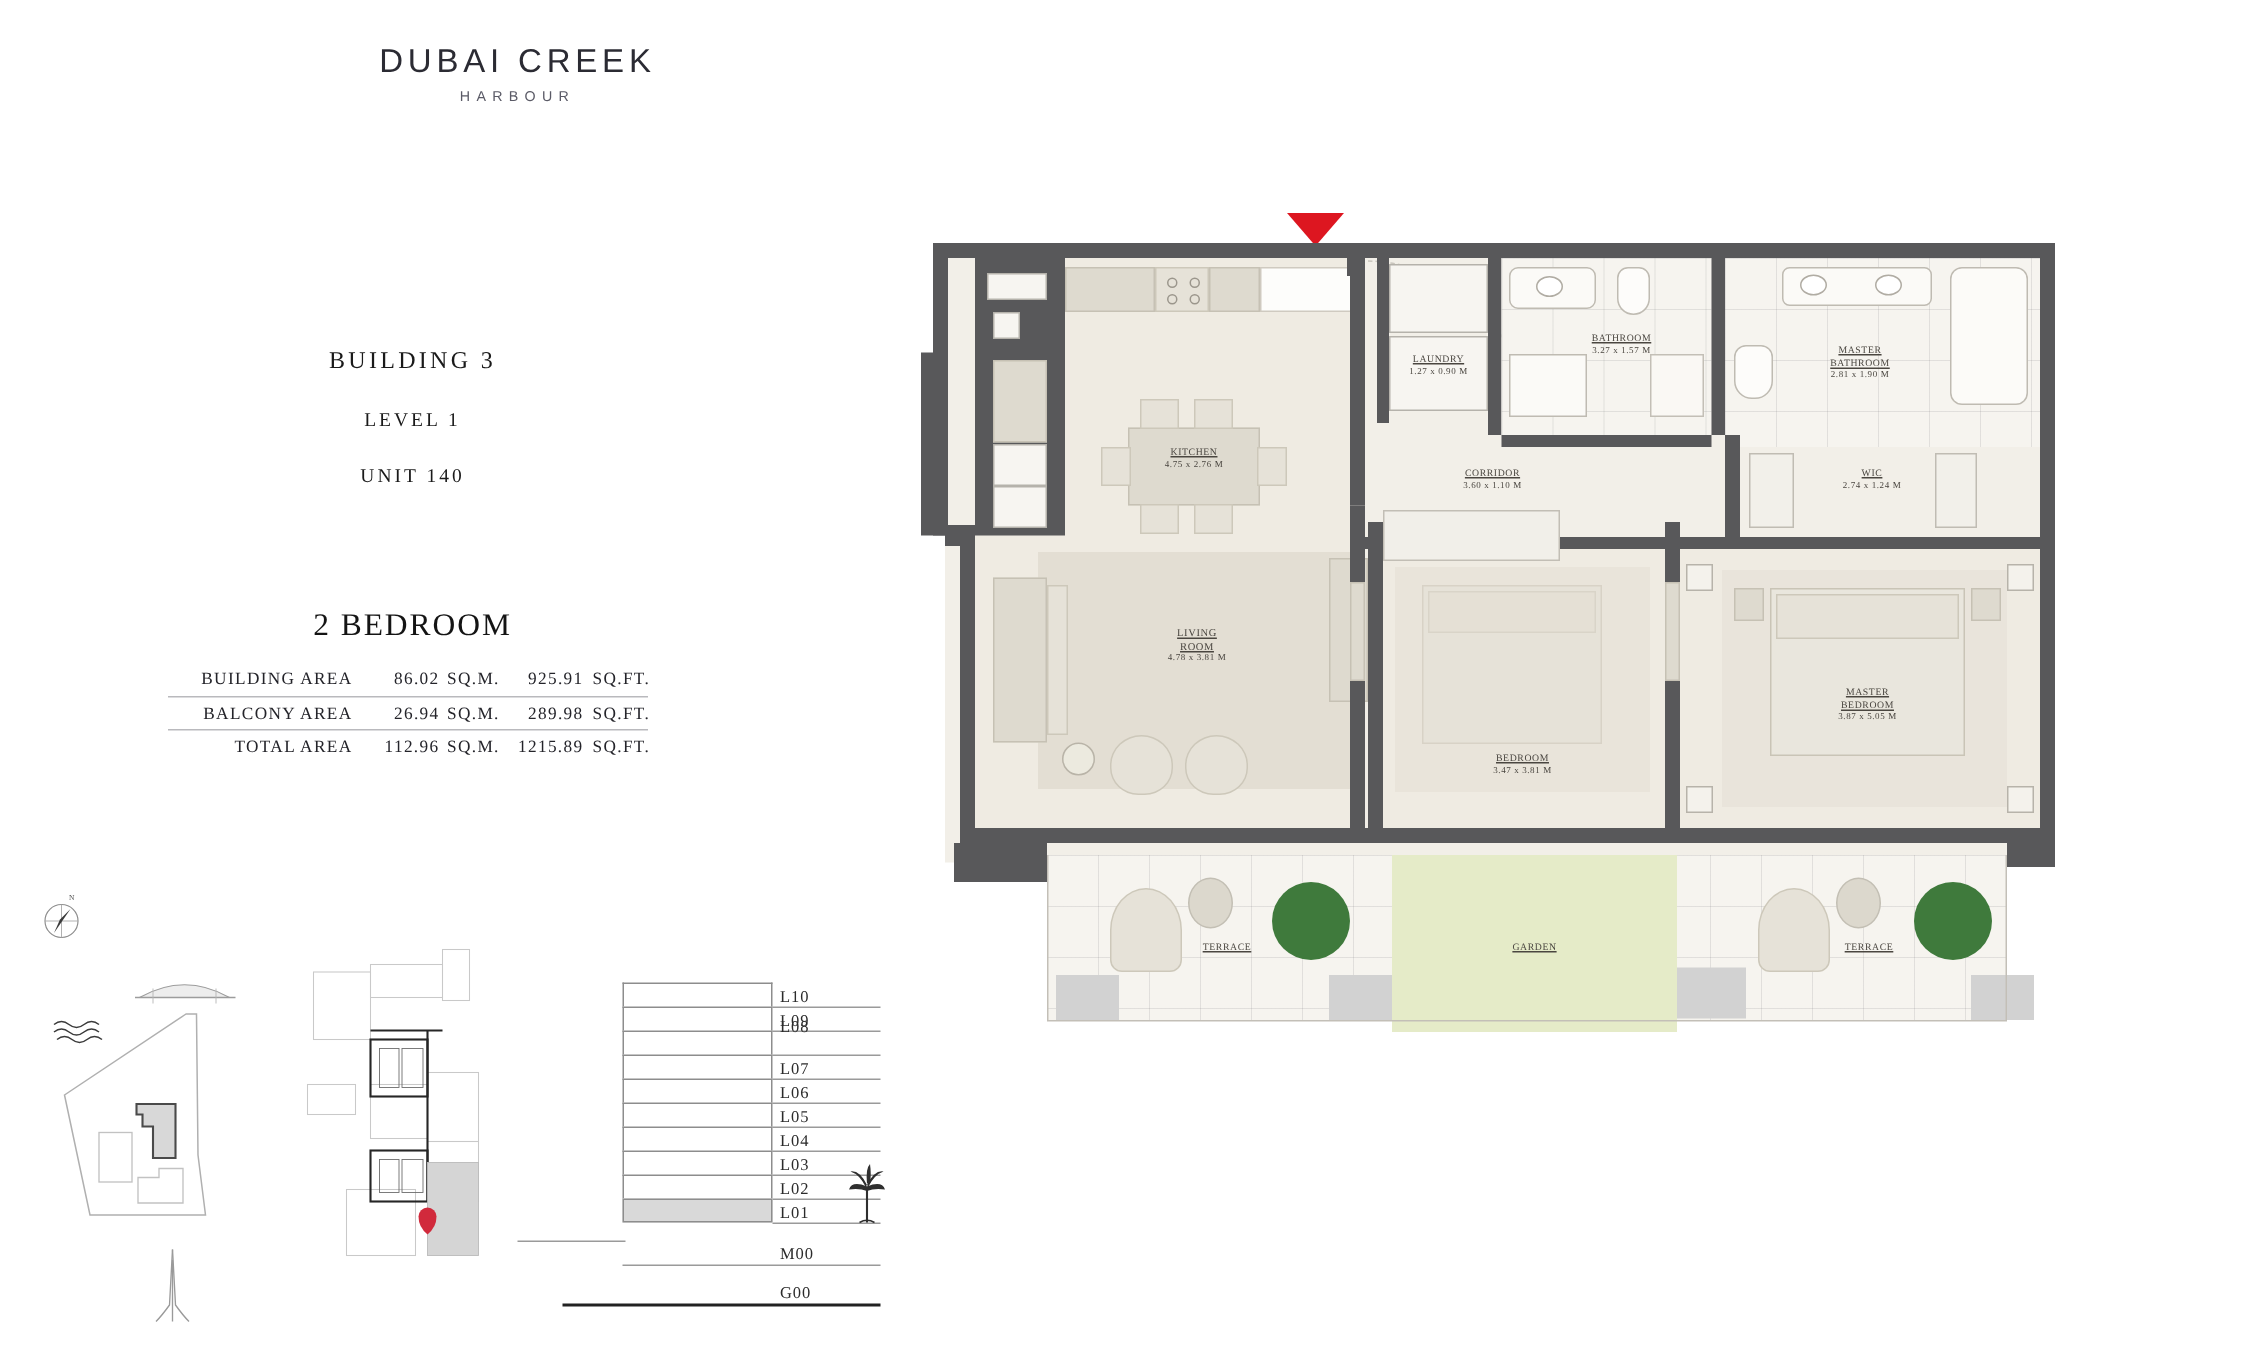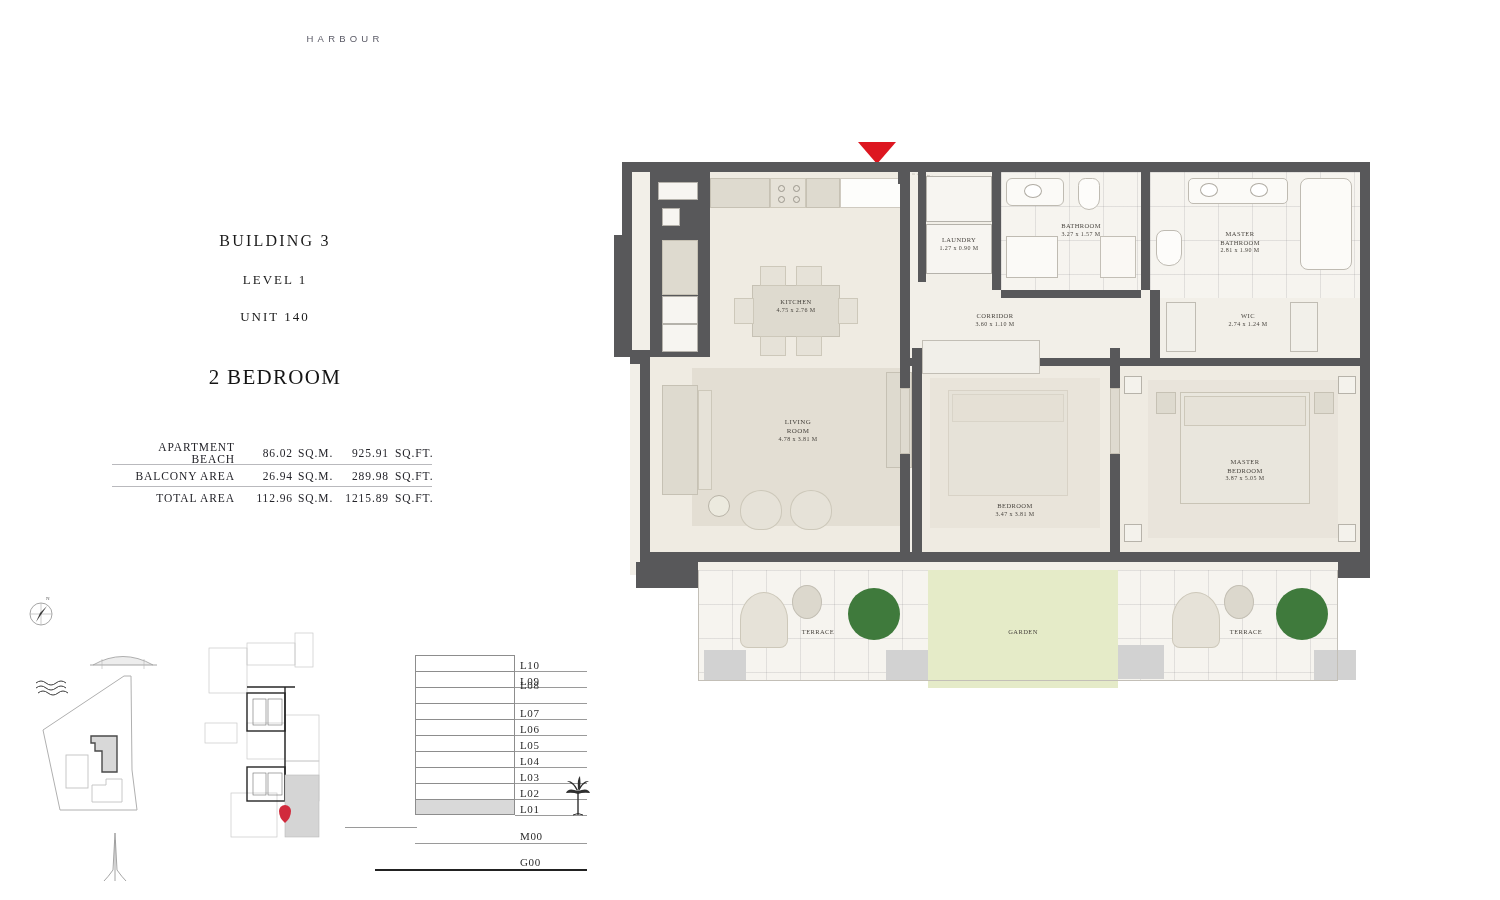--- a/index.html
+++ b/index.html
@@ -31,21 +31,21 @@
     font-family:"Liberation Sans", sans-serif;
     font-size:24px; letter-spacing:0.4px; color:#141414; line-height:31px;
   }
 
   .meta-block { position:absolute; left:115px; top:232px; width:320px; text-align:center; }
   .meta-building { font-size:16px; letter-spacing:2.2px; color:#1a1a1a; }
   .meta-level { font-size:13px; letter-spacing:2.0px; color:#1a1a1a; margin-top:22px; }
   .meta-unit  { font-size:13px; letter-spacing:2.0px; color:#1a1a1a; margin-top:21px; }
 
   .type-block { position:absolute; left:115px; top:365px; width:320px; text-align:center; }
-  .type-text { font-size:21px; letter-spacing:1.3px; color:#141414; }
+  .type-text { font-size:21px; letter-spacing:1.3px; color:#141414;margin-top:39px; }
 
   
   #area-table { position:absolute; left:112px; top:442px; width:320px; }
   .area-row { display:flex; align-items:center; height:22px; font-size:11.5px; letter-spacing:0.9px; color:#24242a; }
   .area-row + .area-row { border-top:1px solid #b9b9bd; }
   .ar-label { width:133px; text-align:right; padding-right:10px; }
   .ar-v1 { width:48px; text-align:right; }
   .ar-u1 { width:42px; text-align:left; padding-left:5px; }
   .ar-v2 { width:54px; text-align:right; }
   .ar-u2 { width:40px; text-align:left; padding-left:6px; }
@@ -73,21 +73,21 @@
   .slab      { background:#f2efe8; }
   .slab-warm { background:#efebe2; }
   .floor-tile{ background:#f6f4ef; }
   .room-tag {
     position:absolute; text-align:center;
     font-family:"Liberation Serif", serif;
     color:#4a4640; line-height:1.32;
     letter-spacing:0.4px;
     white-space:nowrap;
   }
-  .room-tag .rt-name { font-size:6.5px; }
+  .room-tag .rt-name { font-size:6.5px;text-decoration:underline; }
   .room-tag .rt-dim  { font-size:6px; }
   .room-tag.lg .rt-name { font-size:7px; }
 
   .rug { background:#e3ded3; }
   .furn { background:#dedacf; border:1px solid #c6c1b4; }
   .furn-soft { background:#e6e2d8; border:1px solid #cdc8ba; }
   .bed { background:#e9e6dd; border:1px solid #c9c4b6; }
   .tilegrid {
     background-image:
       linear-gradient(to right, rgba(150,150,150,.22) 1px, transparent 1px),
@@ -102,37 +102,38 @@
   }
   .hatch-x { border:1px solid #b5b2ab; background:#f7f5f1; }
   .thinline { background:#c3bfb7; }
 </style>
 </head>
 <body>
 
 <div id="left-panel">
 
   <div class="brand">
+    <div class="brand-main">DUBAI CREEK</div>
     <div class="brand-sub">HARBOUR</div>
   </div>
 
 
   <div class="meta-block">
     <div class="meta-building">BUILDING 3</div>
     <div class="meta-level">LEVEL 1</div>
     <div class="meta-unit">UNIT 140</div>
   </div>
 
   <div class="type-block">
     <div class="type-text">2 BEDROOM</div>
   </div>
 
   <div id="area-table">
       <div class="area-row">
-        <div class="ar-label">APARTMENT BEACH</div>
+        <div class="ar-label">BUILDING AREA</div>
         <div class="ar-v1">86.02</div>
         <div class="ar-u1">SQ.M.</div>
         <div class="ar-v2">925.91</div>
         <div class="ar-u2">SQ.FT.</div>
       </div>
       <div class="area-row">
         <div class="ar-label">BALCONY AREA</div>
         <div class="ar-v1">26.94</div>
         <div class="ar-u1">SQ.M.</div>
         <div class="ar-v2">289.98</div>

